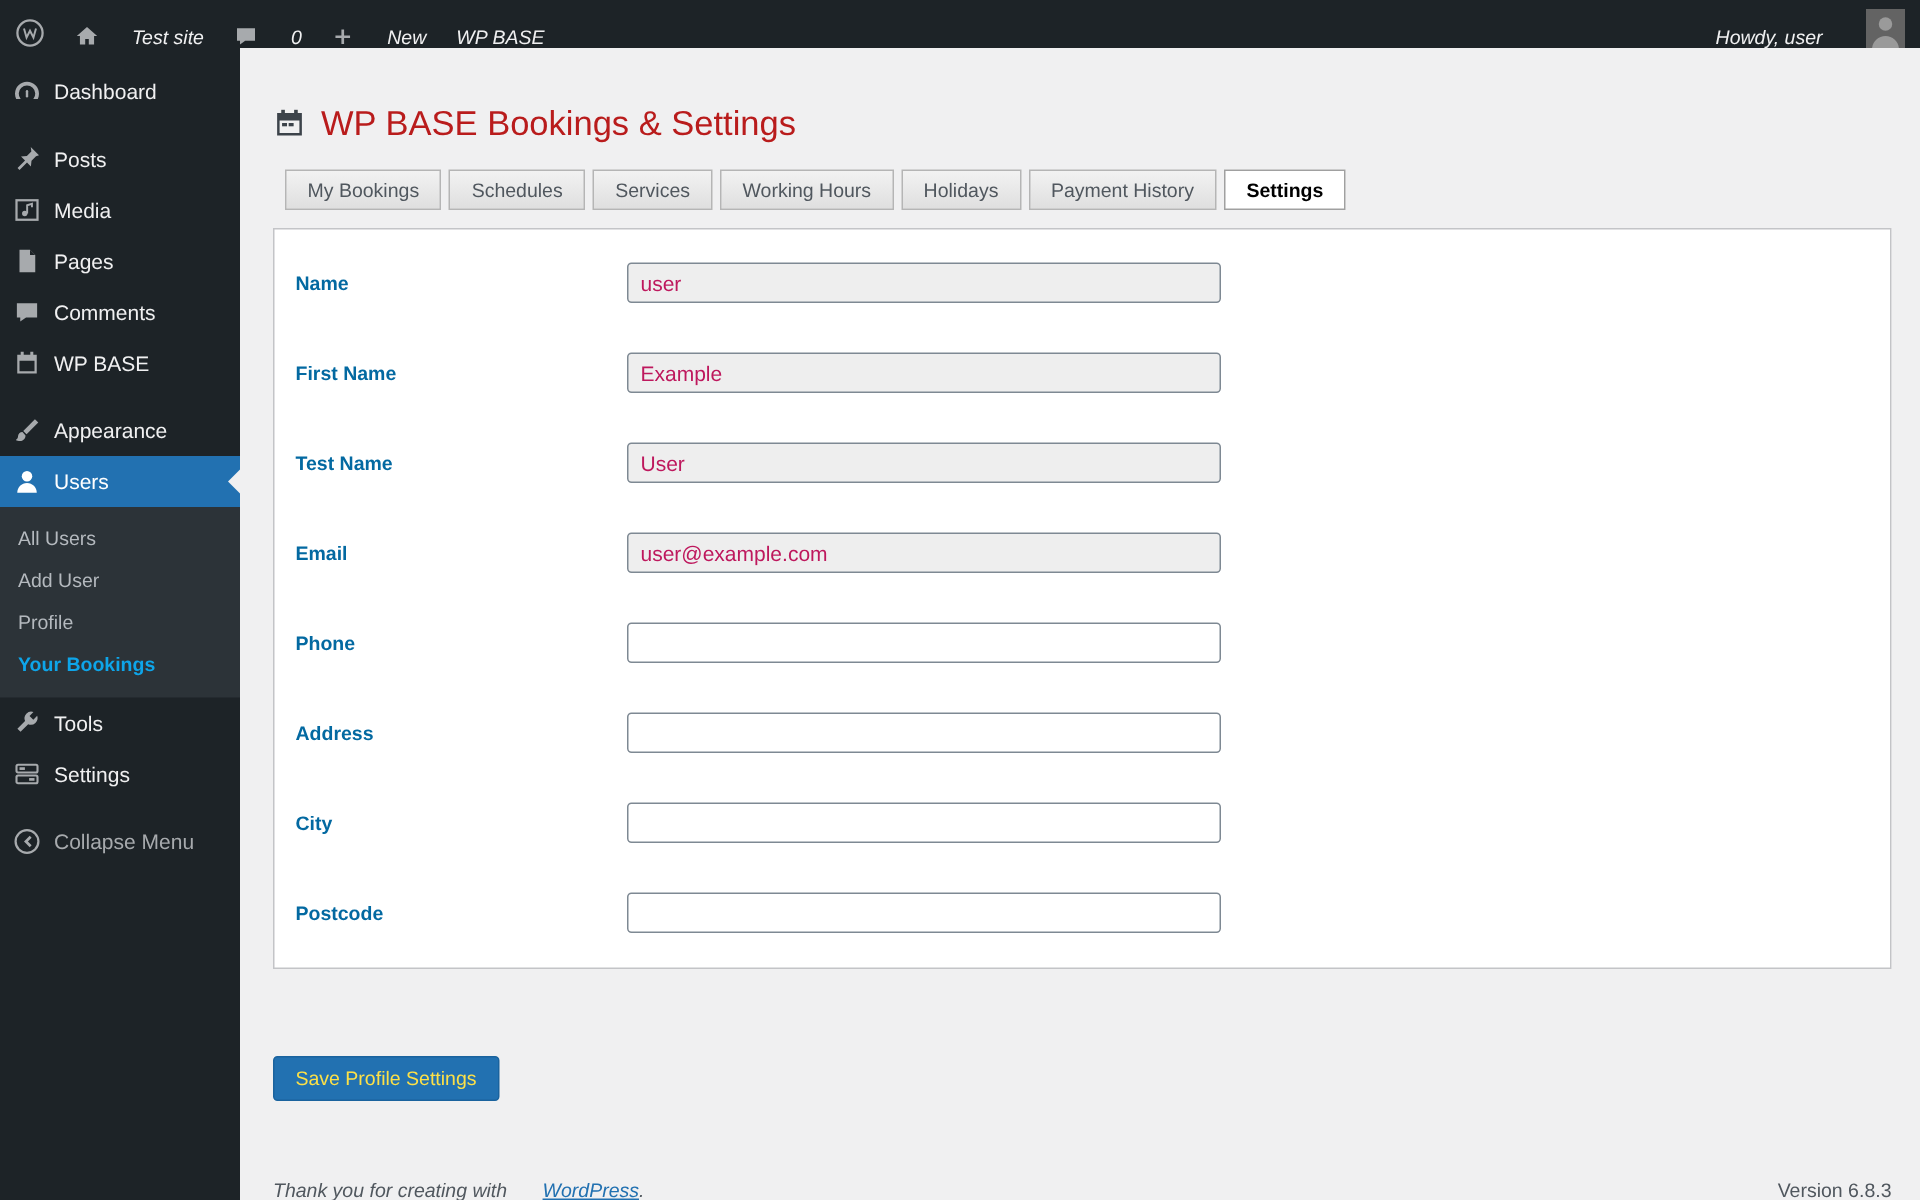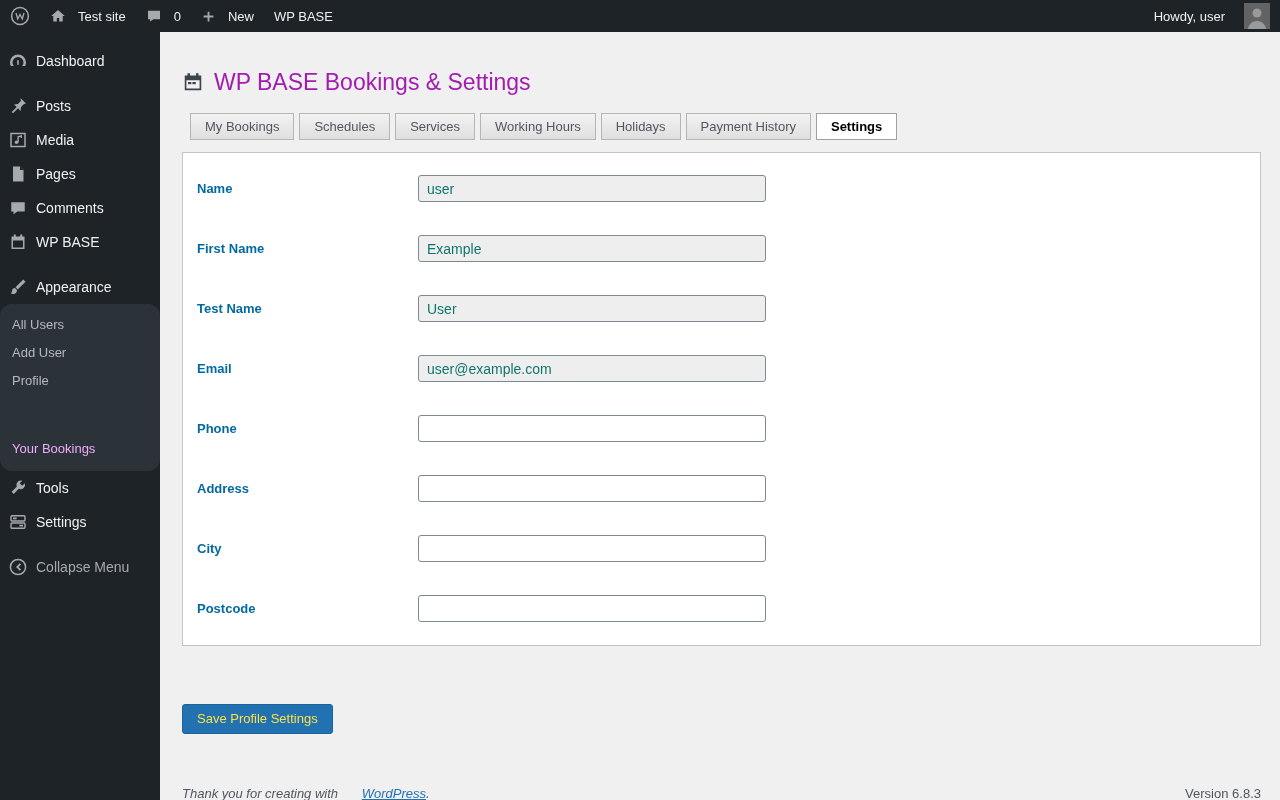--- a/index.html
+++ b/index.html
@@ -10,76 +10,76 @@
     background:#f0f0f1; color:#3c434a;
   }
   svg { display:block; }
 
   
   .admin-bar {
     position:fixed; top:0; left:0; width:1280px; height:32px;
     background:#1d2327; color:#f0f0f1; font-size:13px;
     display:flex; align-items:center; z-index:50;
   }
-  .ab-item { display:flex; align-items:center; gap:12px; height:32px; padding:0 10px; color:#f0f0f1; cursor:pointer; }
+  .ab-item { display:flex; align-items:flex-end; gap:22px; height:32px; padding:0 10px; color:#f0f0f1; cursor:pointer;font-style:italic; }
   .ab-item .ab-icon { color:#a7aaad; display:flex; }
   .ab-right { margin-left:auto; display:flex; align-items:center; }
   .avatar { width:26px; height:26px; margin-left:7px; background:#636363; overflow:hidden; }
 
   
   .sidebar {
     position:fixed; top:32px; left:0; bottom:0; width:160px;
     background:#1d2327; color:#f0f0f1; font-size:14px;
   }
   .menu { padding-top:12px; }
   .menu-item { display:flex; align-items:center; height:34px; cursor:pointer; position:relative; }
   .menu-icon { width:36px; display:flex; justify-content:center; color:#a7aaad; flex-shrink:0; }
   .menu-label { flex:1; }
   .menu-sep { height:11px; }
   .menu-item.active { background:#2271b1; color:#fff; }
   .menu-item.active .menu-icon { color:#fff; }
   .menu-item.active::after {
     content:""; position:absolute; right:0; top:50%; margin-top:-8px;
     border:8px solid transparent; border-right-color:#f0f0f1;
   }
-  .submenu { background:#2c3338; padding:7px 0 8px;border-radius:12px; }
+  .submenu { background:#2c3338; padding:7px 0 8px; }
   .submenu-item { font-size:13px; line-height:14px; padding:7px 0 7px 12px; color:#b4b9be; cursor:pointer; }
-  .submenu-item.current { color:#f0abfc; font-weight:normal;margin-top:40px; }
+  .submenu-item.current { color:#0ea5e9; font-weight:bold; }
   .menu-item.collapse { color:#a7aaad; }
 
   
   .main { margin-left:160px; padding-top:32px; }
   .content { padding:20px 19px 0 22px; }
 
   .page-title {
     display:flex; align-items:center; gap:10px;
-    font-size:23px; font-weight:400; color:#a21caf; line-height:30px;
+    font-size:23px; font-weight:400; color:#b91c1c; line-height:30px;
   }
   .title-icon { color:#3c434a; }
 
   .tabs { display:flex; margin:15px 0 0 8px; }
   .tab {
     font-size:13px; color:#50575e; padding:6px 14px; margin-right:5px;
     background:linear-gradient(#f2f2f2,#dfdfdf); border:1px solid #b5b5b5;
     cursor:pointer; line-height:13px;
   }
   .tab.active {
     background:#fff; color:#000; font-weight:bold; border-color:#a0a0a0;
   }
 
   .panel {
     margin-top:12px; background:#fff; border:1px solid #c3c4c7;
     padding:6px 0;
   }
   .form-row { display:flex; align-items:center; height:60px; }
   .form-label { width:235px; padding-left:14px; font-size:13px; font-weight:bold; color:#0369a1; }
   .form-input {
-    width:348px; height:27px; font-size:14px; font-family:"Liberation Sans",sans-serif;
+    width:396px; height:27px; font-size:14px; font-family:"Liberation Sans",sans-serif;
     padding:0 8px; border:1px solid #7e8993; border-radius:3px;
-    color:#0f766e; background:#fff;
+    color:#be185d; background:#fff;
   }
   .form-input[readonly] { background:#eee; }
 
   .save-row { margin-top:58px; }
   .save-btn {
     height:30px; padding:0 14px; font-size:13px; font-family:"Liberation Sans",sans-serif;
     background:#2271b1; color:#fde047; border:1px solid #1a639e; border-radius:3px; cursor:pointer;
   }
 
   .footer { display:flex; justify-content:space-between; margin-top:50px; font-size:13px; color:#50575e; line-height:20px; }
@@ -203,20 +203,29 @@
     <div class="menu-sep"></div>
 
     <div class="menu-item">
       <span class="menu-icon">
         <svg width="20" height="20" viewBox="0 0 20 20" fill="currentColor">
             <path d="M15.3 2.5l2.2 2.2-7.8 7.8-2.2-2.2z"></path>
             <path d="M7 11c-1.7 0-3 1.3-3 3 0 1-.6 1.9-1.5 2.3.8.5 1.8.7 2.8.7 2.1 0 3.7-1.6 3.7-3.7z"></path>
           </svg>
       </span>
       <span class="menu-label">Appearance</span>
+    </div>
+    <div class="menu-item active">
+      <span class="menu-icon">
+        <svg width="20" height="20" viewBox="0 0 20 20" fill="currentColor">
+            <circle cx="10" cy="6.5" r="3.5"></circle>
+            <path d="M3.5 17.5c0-3.6 2.9-6.5 6.5-6.5s6.5 2.9 6.5 6.5z"></path>
+          </svg>
+      </span>
+      <span class="menu-label">Users</span>
     </div>
 
     <div class="submenu">
       <div class="submenu-item">All Users</div>
       <div class="submenu-item">Add User</div>
       <div class="submenu-item">Profile</div>
       <div class="submenu-item current">Your Bookings</div>
     </div>
 
     <div class="menu-item">

